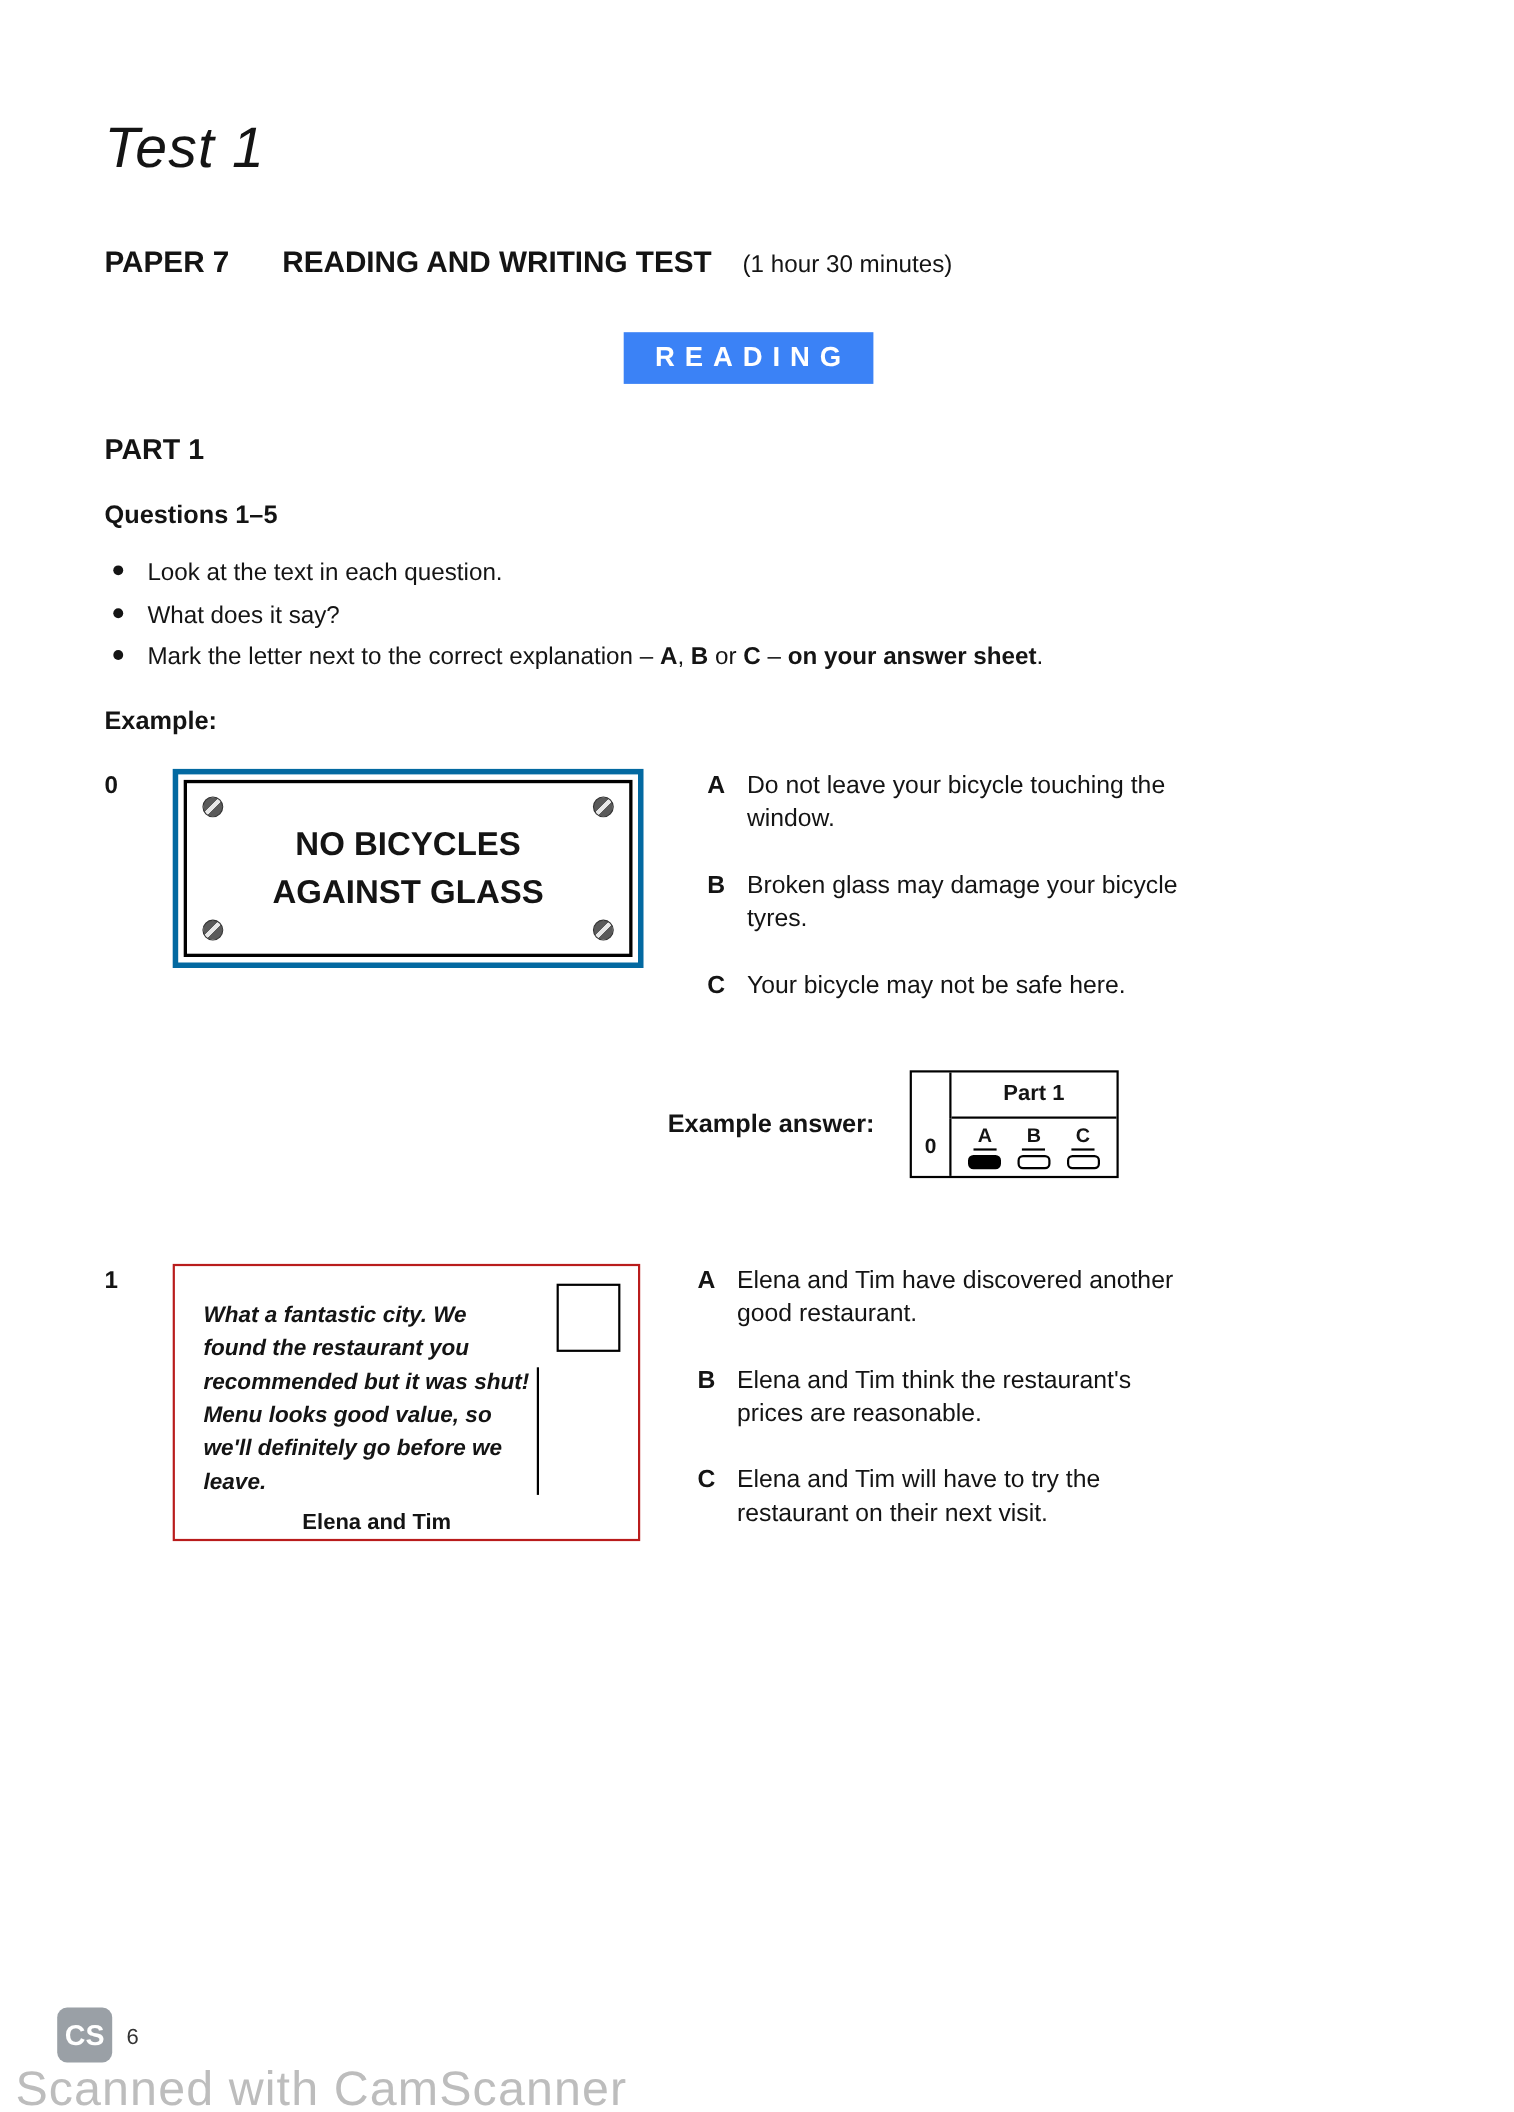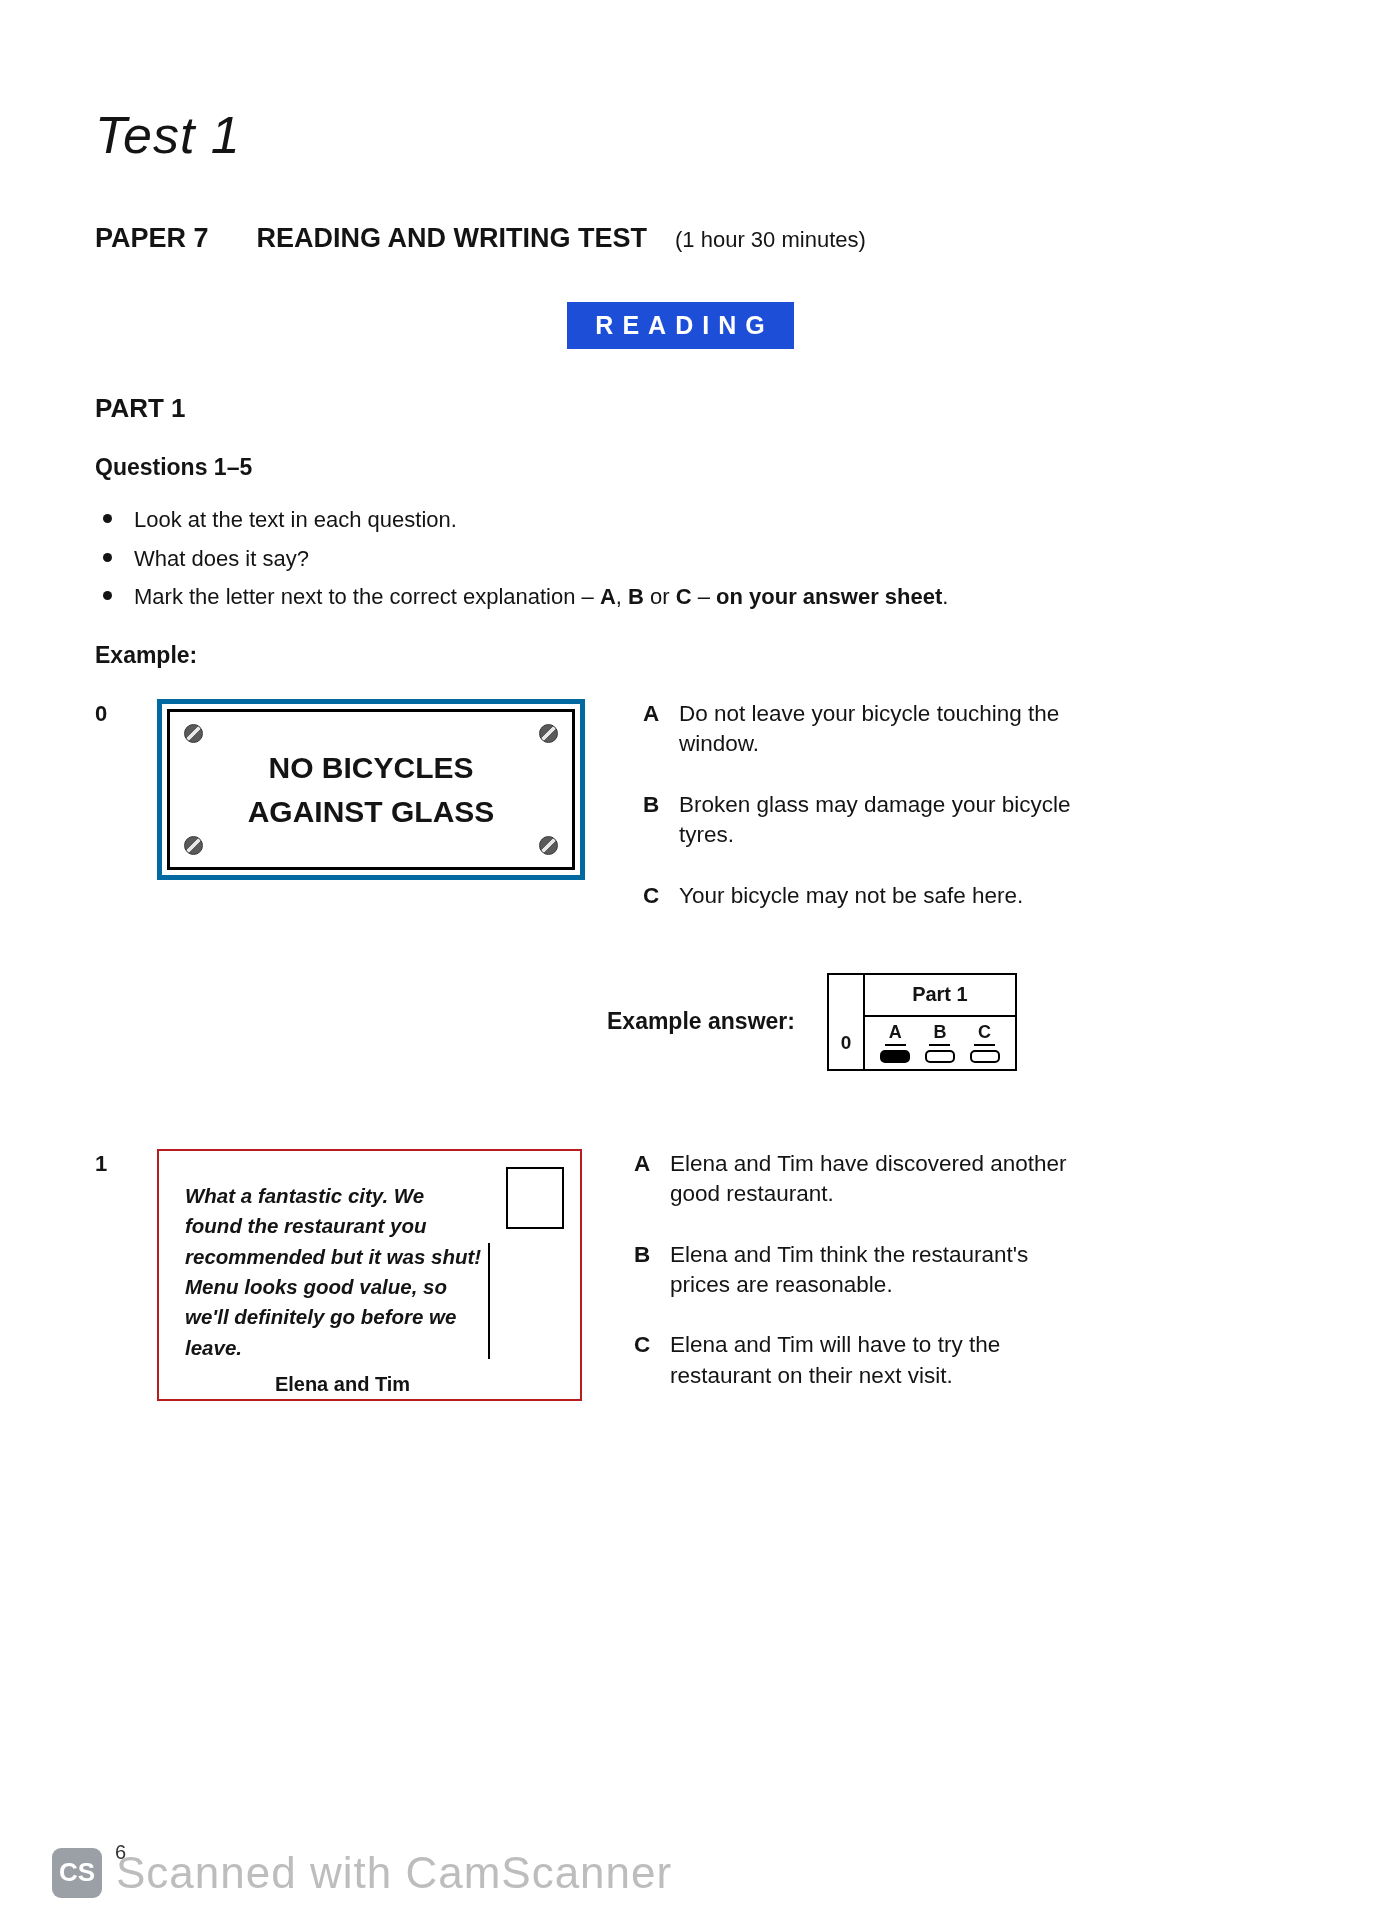--- a/index.html
+++ b/index.html
@@ -25,21 +25,21 @@
     display:flex;
     align-items:baseline;
     margin-top:58px;
   }
   .paper-label{font-weight:bold;font-size:27px;}
   .paper-title{font-weight:bold;font-size:27px;margin-left:48px;}
   .paper-duration{font-size:22px;margin-left:28px;}
 
   .banner-wrap{display:flex;justify-content:center;margin-top:48px;}
   .section-banner{
-    background:#1d4ed8;color:#ffffff;
+    background:#3b82f6;color:#ffffff;
     font-weight:bold;font-size:25px;
     letter-spacing:9px;
     padding:9px 20px 9px 28px;
   }
 
   .part-title{font-weight:bold;font-size:26px;margin-top:44px;}
   .questions-range{font-weight:bold;font-size:23px;margin-top:30px;}
 
   .bullets{margin-top:24px;}
   .bullet-row{display:flex;align-items:flex-start;font-size:22px;margin-top:9px;line-height:1.35;}
@@ -153,21 +153,21 @@
     border:2px solid #000;
   }
   .postcard-divider{
     position:absolute;top:92px;bottom:40px;right:90px;
     border-left:2px solid #000;
   }
 
   
   .footer{
     position:absolute;left:0;right:0;bottom:0;height:95px;
-    display:flex;align-items:center;
+    display:flex;flex-direction:column;
   }
   .cs-logo{
     width:50px;height:50px;border-radius:9px;
     background:#9aa0a6;
     color:#ffffff;font-weight:bold;font-size:26px;
     display:flex;align-items:center;justify-content:center;
     margin-left:52px;flex:0 0 auto;
   }
   .watermark-text{
     color:#bdbdbd;font-size:44px;

